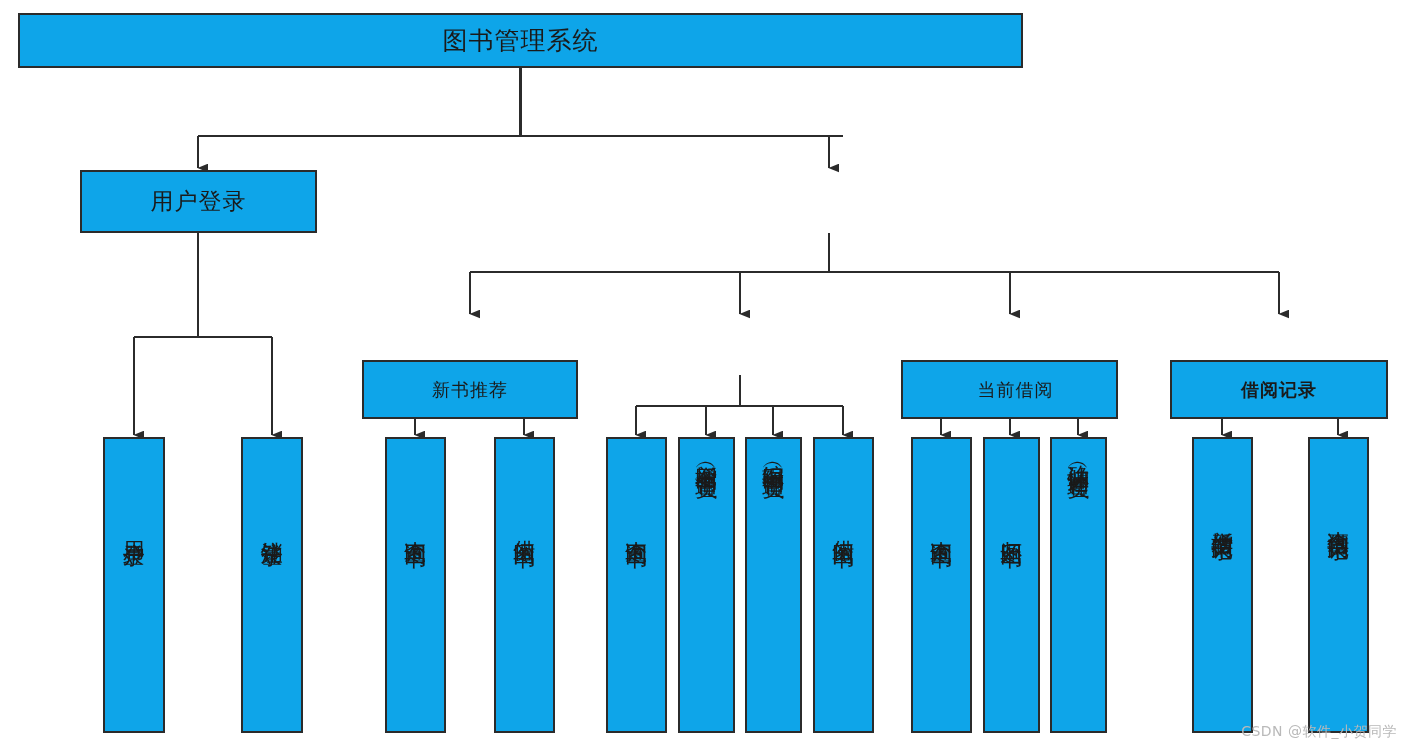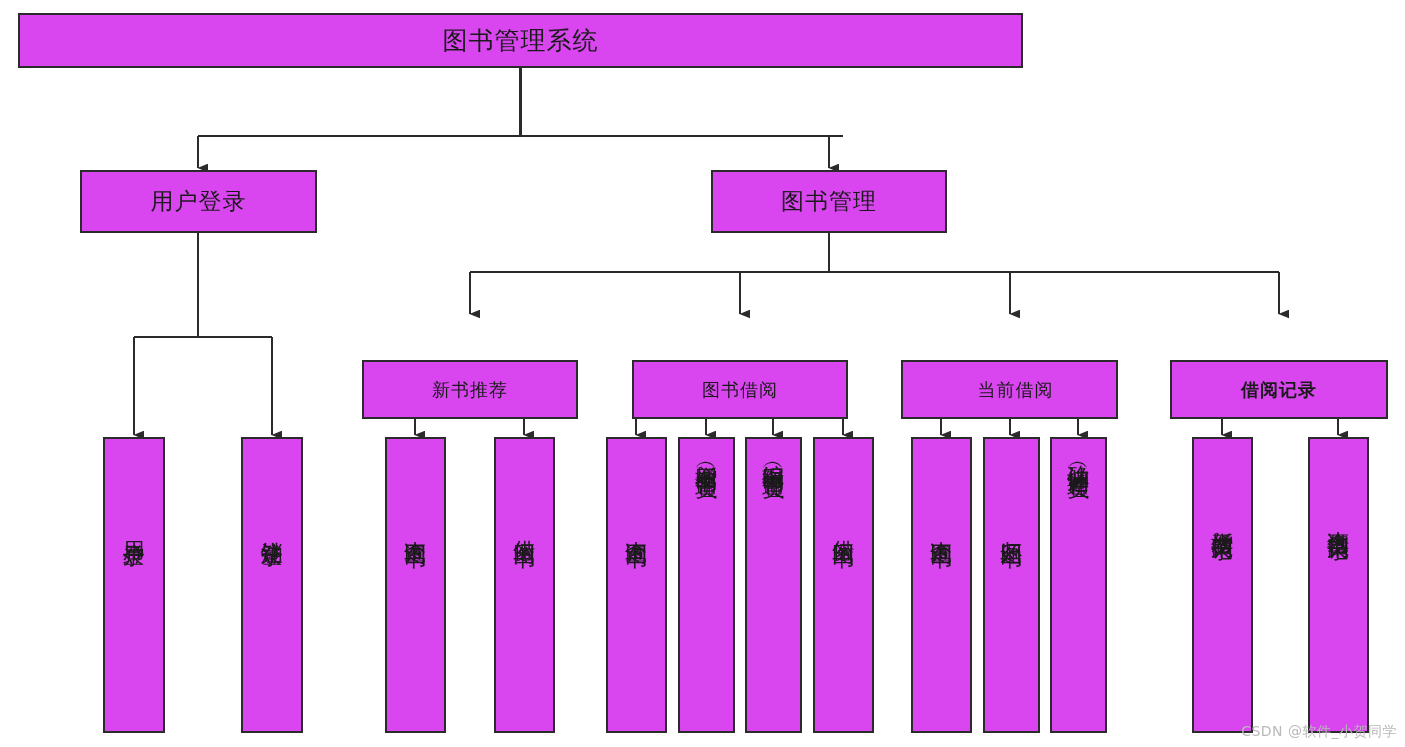--- a/index.html
+++ b/index.html
@@ -22,21 +22,21 @@
     position: absolute;
     left: 0;
     top: 0;
     width: 1405px;
     height: 747px;
     pointer-events: none;
   }
   .node {
     position: absolute;
     box-sizing: border-box;
-    background: #d946ef;
+    background: #0ea5e9;
     border: 2px solid #2b2b2b;
     display: flex;
     align-items: center;
     justify-content: center;
     color: #1a1a1a;
   }
   .node-root {
     font-size: 25px;
     letter-spacing: 1px;
   }
@@ -137,30 +137,24 @@
     </g>
   </svg>
 
   <div class="node node-root" style="left:18px; top:13px; width:1005px; height:55px;">
     <span>图书管理系统</span>
   </div>
 
   <div class="node node-l2" style="left:80px; top:170px; width:237px; height:63px;">
     <span>用户登录</span>
   </div>
-  <div class="node node-l2" style="left:711px; top:170px; width:236px; height:63px;">
-    <span>图书管理</span>
-  </div>
 
   <div class="node node-l3" style="left:362px; top:316px; width:216px; height:59px;">
     <span>新书推荐</span>
   </div>
-  <div class="node node-l3" style="left:632px; top:316px; width:216px; height:59px;">
-    <span>图书借阅</span>
-  </div>
   <div class="node node-l3" style="left:901px; top:316px; width:217px; height:59px;padding-left:12px;">
     <span>当前借阅</span>
   </div>
   <div class="node node-l3" style="left:1170px; top:316px; width:218px; height:59px;font-weight:bold;">
     <span>借阅记录</span>
   </div>
 
   <div class="node node-leaf leaf-short" style="left:103px; top:437px; width:62px; height:296px;">
     <span class="vlabel">用户登录</span>
   </div>

